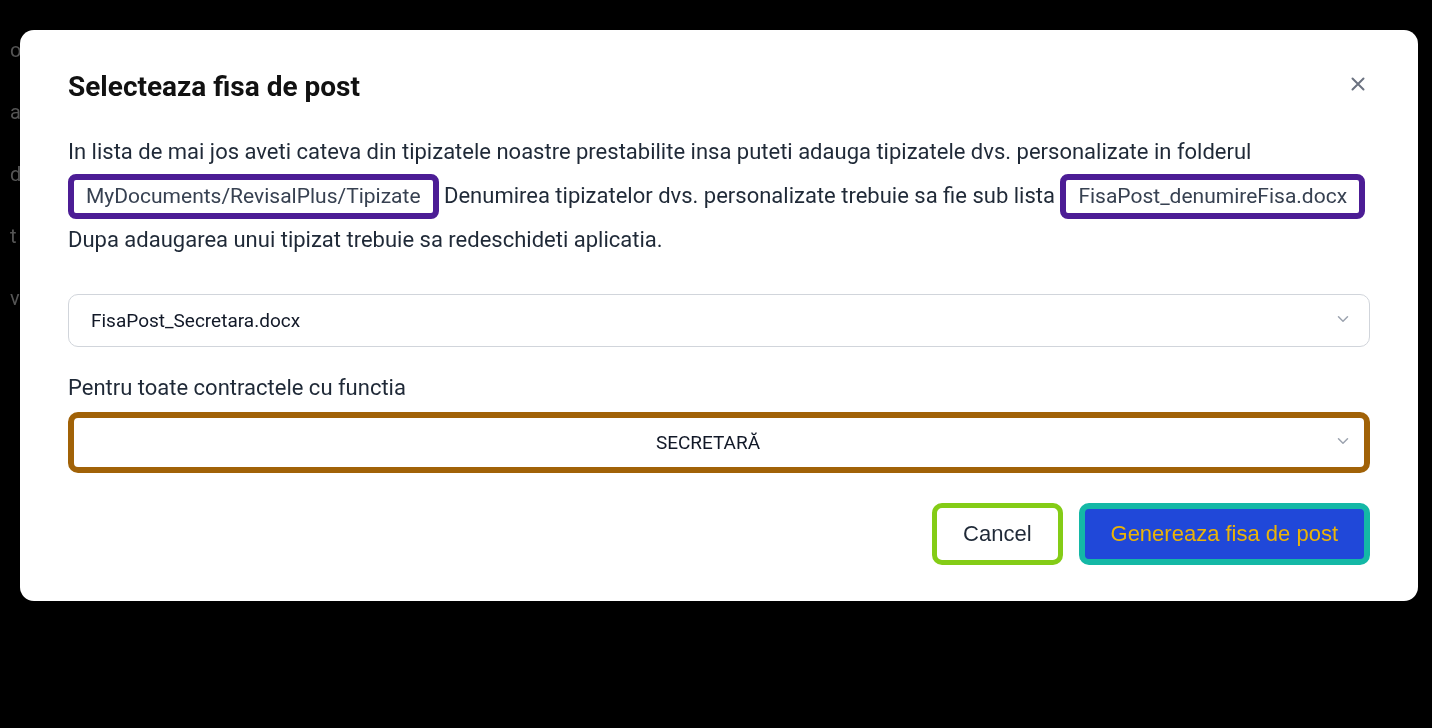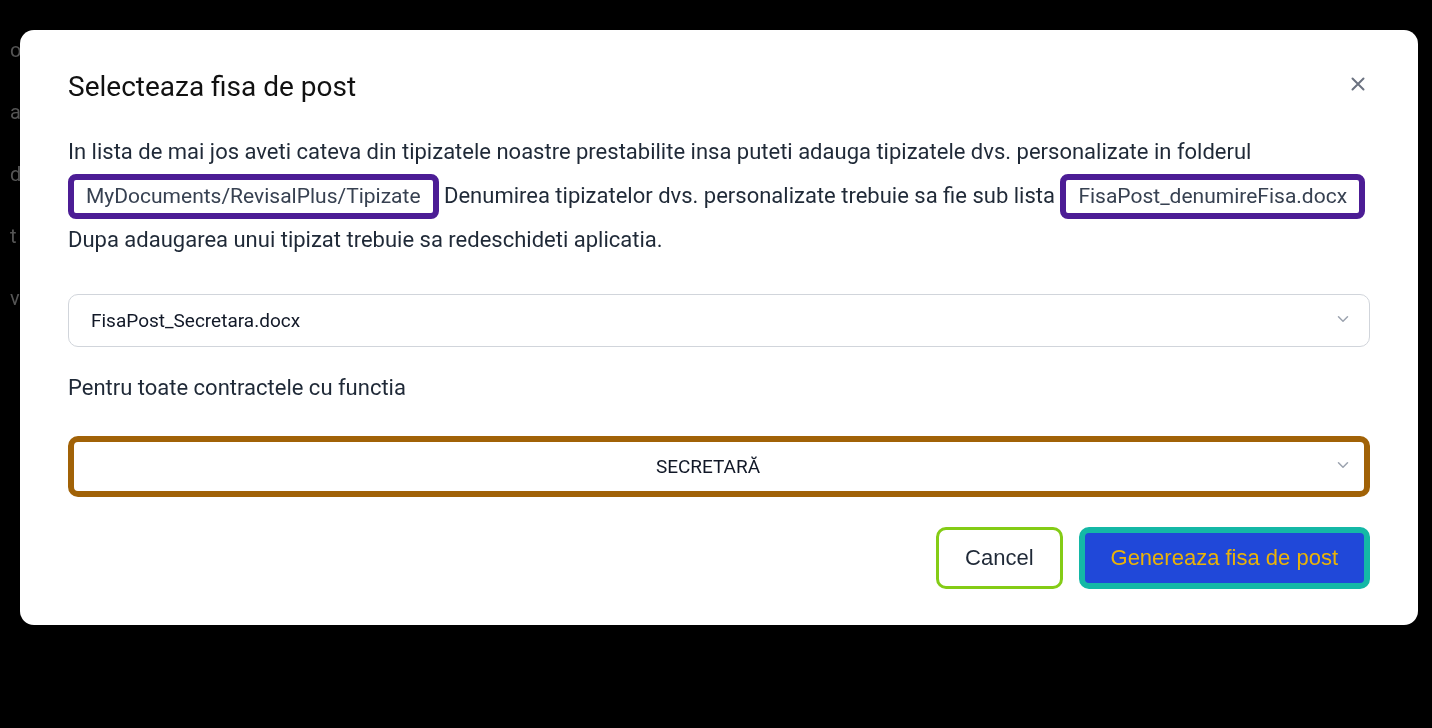--- a/index.html
+++ b/index.html
@@ -30,21 +30,21 @@
       padding: 40px 48px 36px 48px;
     }
     .modal-header {
       display: flex;
       justify-content: space-between;
       align-items: flex-start;
       margin-bottom: 28px;
     }
     .modal-title {
       font-size: 28px;
-      font-weight: 400;
+      font-weight: 700;
       color: #111;
     }
     .close-btn {
       cursor: pointer;
       width: 24px;
       height: 24px;
       display: flex;
       align-items: center;
       justify-content: center;
       color: #6b7280;
@@ -104,38 +104,38 @@
     }
     .chevron svg {
       width: 18px;
       height: 18px;
       stroke: #9ca3af;
       stroke-width: 2;
     }
     .label {
       font-size: 22px;
       color: #1f2937;
-      margin-bottom: 36px;
+      margin-bottom: 12px;
     }
     .footer {
       display: flex;
       justify-content: flex-end;
       gap: 16px;
       margin-top: 30px;
     }
     .btn {
       font-size: 22px;
       padding: 12px 26px;
       border-radius: 10px;
       cursor: pointer;
       border: 1px solid transparent;
     }
     .btn-secondary {
       background: #fff;
-      border: 3px solid #84cc16;
+      border: 5px solid #84cc16;
       color: #1f2937;
     }
     .btn-primary {
       background: #2048d9;
       color: #eab308;
       border: 6px solid #14b8a6;
     }
     .bg-hints {
       position: absolute;
       left: 10px;

